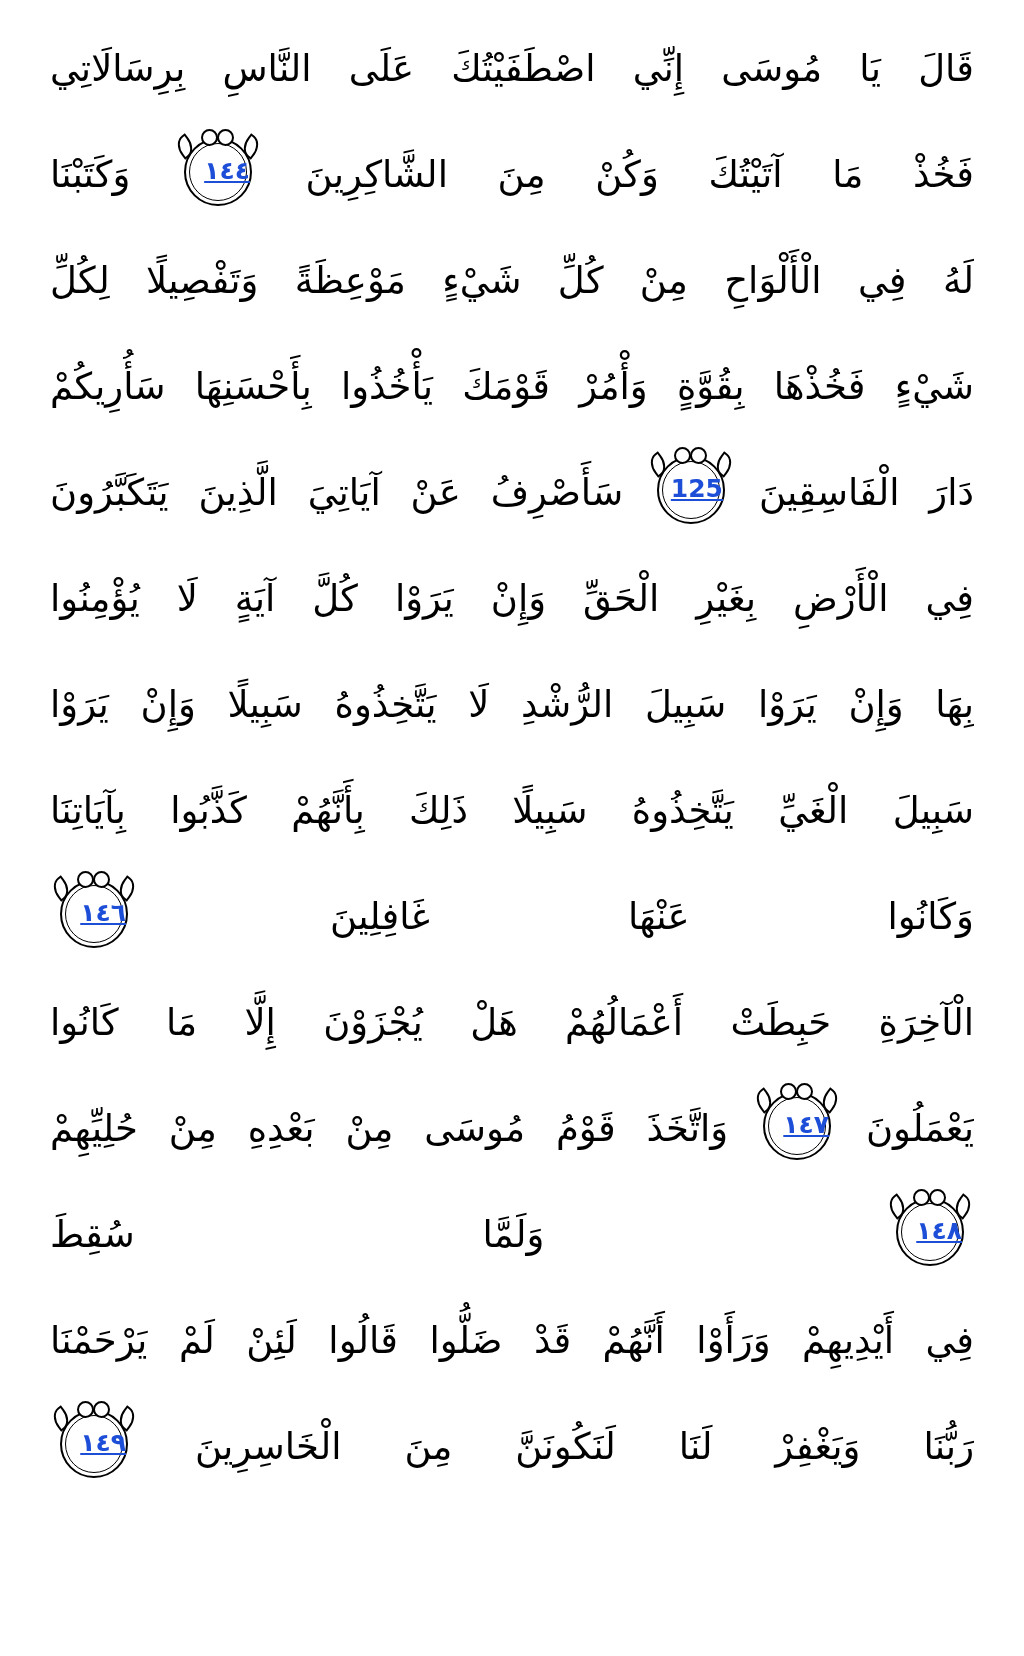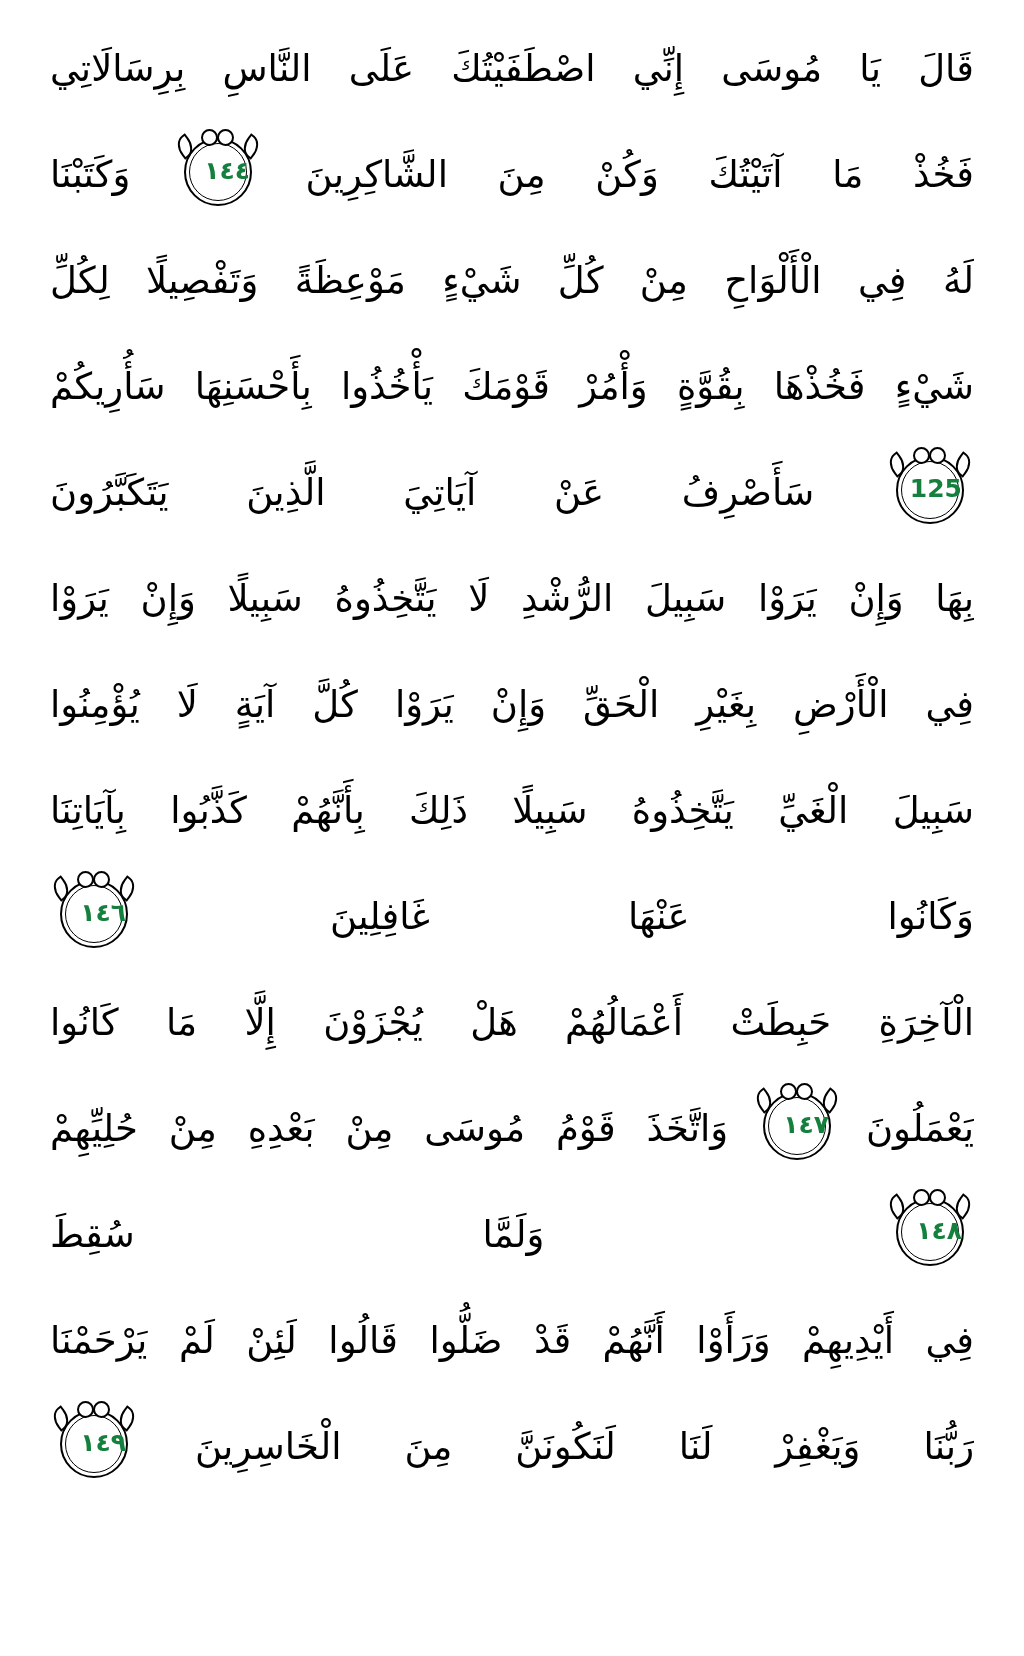--- a/index.html
+++ b/index.html
@@ -66,37 +66,38 @@
   }
   .marker .l1{ right:-9px; border-radius:0 75% 0 75%; transform:rotate(38deg);}
   .marker .l2{ left:-9px;  border-radius:75% 0 75% 0; transform:rotate(-38deg);}
   .marker .num{
     position:relative;
     display:block;
     font-weight:bold;
     font-style:normal;
     font-size:25px;
     line-height:62px;
-    color:#15803d;
+    color:#1d4ed8;
     z-index:2;
+    text-decoration:underline;
   }
   i{font-style:normal;}
 </style>
 </head>
 <body>
 
 <div class="page">
   <div id="text-block">
       <div class="line"><span class="ayah">قَالَ يَا مُوسَى إِنِّي اصْطَفَيْتُكَ عَلَى النَّاسِ بِرِسَالَاتِي وَبِكَلَامِي</span> </div>
       <div class="line"><span class="ayah">فَخُذْ مَا آتَيْتُكَ وَكُنْ مِنَ الشَّاكِرِينَ</span> <span class="marker"><i class="ring"></i><i class="dot d1"></i><i class="dot d2"></i><i class="leaf l1"></i><i class="leaf l2"></i><b class="num">١٤٤</b></span> <span class="ayah">وَكَتَبْنَا</span> </div>
       <div class="line"><span class="ayah">لَهُ فِي الْأَلْوَاحِ مِنْ كُلِّ شَيْءٍ مَوْعِظَةً وَتَفْصِيلًا لِكُلِّ</span> </div>
       <div class="line"><span class="ayah">شَيْءٍ فَخُذْهَا بِقُوَّةٍ وَأْمُرْ قَوْمَكَ يَأْخُذُوا بِأَحْسَنِهَا سَأُرِيكُمْ</span> </div>
-      <div class="line"> <span class="marker"><i class="ring"></i><i class="dot d1"></i><i class="dot d2"></i><i class="leaf l1"></i><i class="leaf l2"></i><b class="num">125</b></span> <span class="ayah">سَأَصْرِفُ عَنْ آيَاتِيَ الَّذِينَ يَتَكَبَّرُونَ</span> </div>
+      <div class="line"><span class="ayah">دَارَ الْفَاسِقِينَ</span> <span class="marker"><i class="ring"></i><i class="dot d1"></i><i class="dot d2"></i><i class="leaf l1"></i><i class="leaf l2"></i><b class="num">125</b></span> <span class="ayah">سَأَصْرِفُ عَنْ آيَاتِيَ الَّذِينَ يَتَكَبَّرُونَ</span> </div>
+      <div class="line"><span class="ayah">فِي الْأَرْضِ بِغَيْرِ الْحَقِّ وَإِنْ يَرَوْا كُلَّ آيَةٍ لَا يُؤْمِنُوا</span> </div>
       <div class="line"><span class="ayah">بِهَا وَإِنْ يَرَوْا سَبِيلَ الرُّشْدِ لَا يَتَّخِذُوهُ سَبِيلًا وَإِنْ يَرَوْا</span> </div>
-      <div class="line"><span class="ayah">فِي الْأَرْضِ بِغَيْرِ الْحَقِّ وَإِنْ يَرَوْا كُلَّ آيَةٍ لَا يُؤْمِنُوا</span> </div>
       <div class="line"><span class="ayah">سَبِيلَ الْغَيِّ يَتَّخِذُوهُ سَبِيلًا ذَلِكَ بِأَنَّهُمْ كَذَّبُوا بِآيَاتِنَا</span> </div>
       <div class="line"><span class="ayah">وَكَانُوا عَنْهَا غَافِلِينَ</span> <span class="marker"><i class="ring"></i><i class="dot d1"></i><i class="dot d2"></i><i class="leaf l1"></i><i class="leaf l2"></i><b class="num">١٤٦</b></span>  </div>
       <div class="line"><span class="ayah">الْآخِرَةِ حَبِطَتْ أَعْمَالُهُمْ هَلْ يُجْزَوْنَ إِلَّا مَا كَانُوا</span> </div>
       <div class="line"><span class="ayah">يَعْمَلُونَ</span> <span class="marker"><i class="ring"></i><i class="dot d1"></i><i class="dot d2"></i><i class="leaf l1"></i><i class="leaf l2"></i><b class="num">١٤٧</b></span> <span class="ayah">وَاتَّخَذَ قَوْمُ مُوسَى مِنْ بَعْدِهِ مِنْ حُلِيِّهِمْ</span> </div>
       <div class="line"> <span class="marker"><i class="ring"></i><i class="dot d1"></i><i class="dot d2"></i><i class="leaf l1"></i><i class="leaf l2"></i><b class="num">١٤٨</b></span> <span class="ayah">وَلَمَّا سُقِطَ</span> </div>
       <div class="line"><span class="ayah">فِي أَيْدِيهِمْ وَرَأَوْا أَنَّهُمْ قَدْ ضَلُّوا قَالُوا لَئِنْ لَمْ يَرْحَمْنَا</span> </div>
       <div class="line"><span class="ayah">رَبُّنَا وَيَغْفِرْ لَنَا لَنَكُونَنَّ مِنَ الْخَاسِرِينَ</span> <span class="marker"><i class="ring"></i><i class="dot d1"></i><i class="dot d2"></i><i class="leaf l1"></i><i class="leaf l2"></i><b class="num">١٤٩</b></span> </div>
     </div>
 </div>
 

